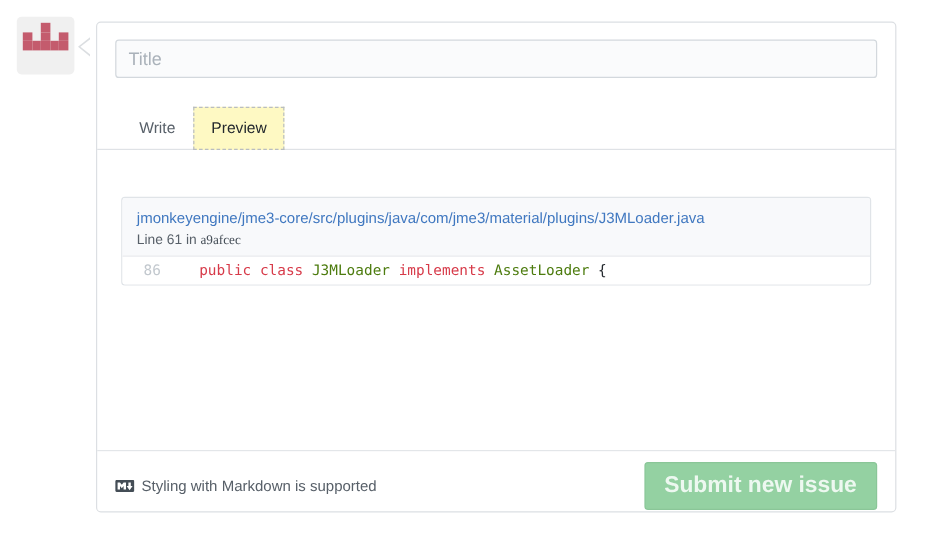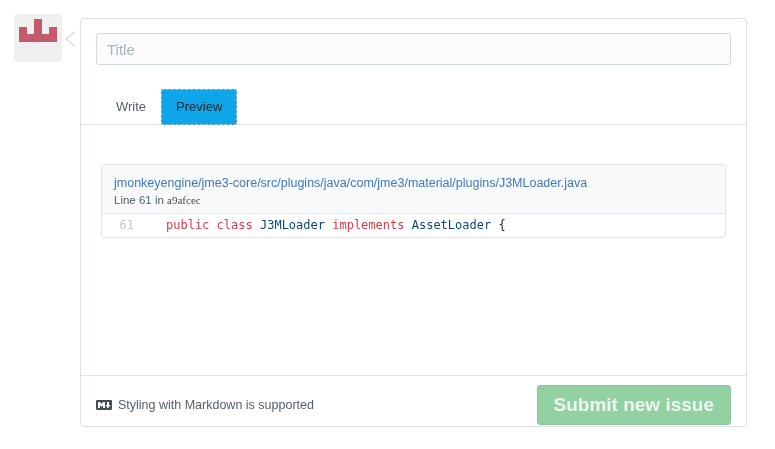--- a/index.html
+++ b/index.html
@@ -27,37 +27,37 @@
   .title-input { display:block; width:100%; height:32px; margin-top:14px; padding:8px 10px;
                  font-family:"Liberation Sans", sans-serif; font-size:15px; color:#24292e;
                  background:#fafbfc; border:1px solid #d3d8dd; border-radius:3px; outline:none; }
   .title-input::placeholder { color:#aab2ba; }
 
   
   .tab-nav { display:flex; align-items:flex-end; margin:24px -15px 4px -15px; padding-left:20px;
              border-bottom:1px solid #dfe2e6; }
   .tab { font-family:"Liberation Sans", sans-serif; font-size:13px; background:transparent;
          border:1px dashed transparent; padding:9px 14px; color:#586069; cursor:pointer; }
-  .tab.active { background:#0ea5e9; border:1px dashed #b9bdc1; color:#24292e; margin-bottom:-1px;
+  .tab.active { background:#fef9c3; border:1px dashed #b9bdc1; color:#24292e; margin-bottom:-1px;
                 padding-bottom:10px; }
 
   
   .preview-body { min-height:246px; padding:35px 5px 0 5px; }
 
   .code-ref { border:1px solid #e0e4e8; border-radius:3px; overflow:hidden; }
   .code-ref-header { background:#f8f9fb; padding:8px 12px 7px 12px; border-bottom:1px solid #e6e9ec; }
   .file-link { color:#4078c0; font-size:12.5px; text-decoration:none; }
   .line-ref { margin-top:3px; font-size:11.5px; color:#586069; }
   .sha { font-family:Liberation Serif, serif; font-size:11px; color:#444d56; }
   .code-line { display:flex; align-items:center; background:#fff; padding:3px 12px 4px 12px;
                font-family:"DejaVu Sans Mono","Liberation Mono",monospace; font-size:12px; line-height:16px; }
   .line-num { color:#c2c8ce; width:20px; text-align:right; margin-right:32px; flex:none; }
   .code-text { font-family:inherit; white-space:pre; color:#24292e; }
   .tok-keyword { color:#d73a49; }
-  .tok-class { color:#0c4a6e;text-align:center; }
+  .tok-class { color:#4d7c0f;text-align:center; }
   .tok-plain { color:#24292e; }
 
   
   .form-footer { display:flex; align-items:center; justify-content:space-between;
                  margin:0 -15px; padding:9px 15px 14px 15px; border-top:1px solid #e3e6e9;gap:35px; }
   .md-note { display:flex; align-items:center; gap:6px; color:#586069; font-size:12.5px;
              text-decoration:none; }
   .md-icon { flex:none; fill:#444d56; }
   .submit-btn { font-family:"Liberation Sans", sans-serif; font-size:19px; font-weight:bold;
                 color:#edf8f0; background:#94d1a2; border:1px solid #8ac698; border-radius:3px;
@@ -115,21 +115,21 @@
     <div class="preview-body">
       <div class="code-ref">
         <div class="code-ref-header">
           <a class="file-link" href="#">jmonkeyengine/jme3-core/src/plugins/java/com/jme3/material/plugins/J3MLoader.java</a>
           <div class="line-ref">
             <span>Line 61 in</span>
             <span class="sha">a9afcec</span>
           </div>
         </div>
         <div class="code-line">
-          <span class="line-num">61</span>
+          <span class="line-num">86</span>
           <code class="code-text" id="code-tokens"><span class="tok-keyword">public</span><span class="tok-plain"> </span><span class="tok-keyword">class</span><span class="tok-plain"> </span><span class="tok-class">J3MLoader</span><span class="tok-plain"> </span><span class="tok-keyword">implements</span><span class="tok-plain"> </span><span class="tok-class">AssetLoader</span><span class="tok-plain"> {</span></code>
         </div>
       </div>
     </div>
 
     <div class="form-footer">
       <a class="md-note" href="#">
         <svg class="md-icon" width="16" height="16" viewBox="0 0 16 16" aria-hidden="true">
           <path d="M14.85 3H1.15C.52 3 0 3.52 0 4.15v7.69C0 12.48.52 13 1.15 13h13.69c.64 0 1.15-.52 1.15-1.15v-7.7C16 3.52 15.48 3 14.85 3zM9 11H7V8L5.5 9.92 4 8v3H2V5h2l1.5 2L7 5h2v6zm2.99.5L9.5 8H11V5h2v3h1.5l-2.51 3.5z"></path>
         </svg>

